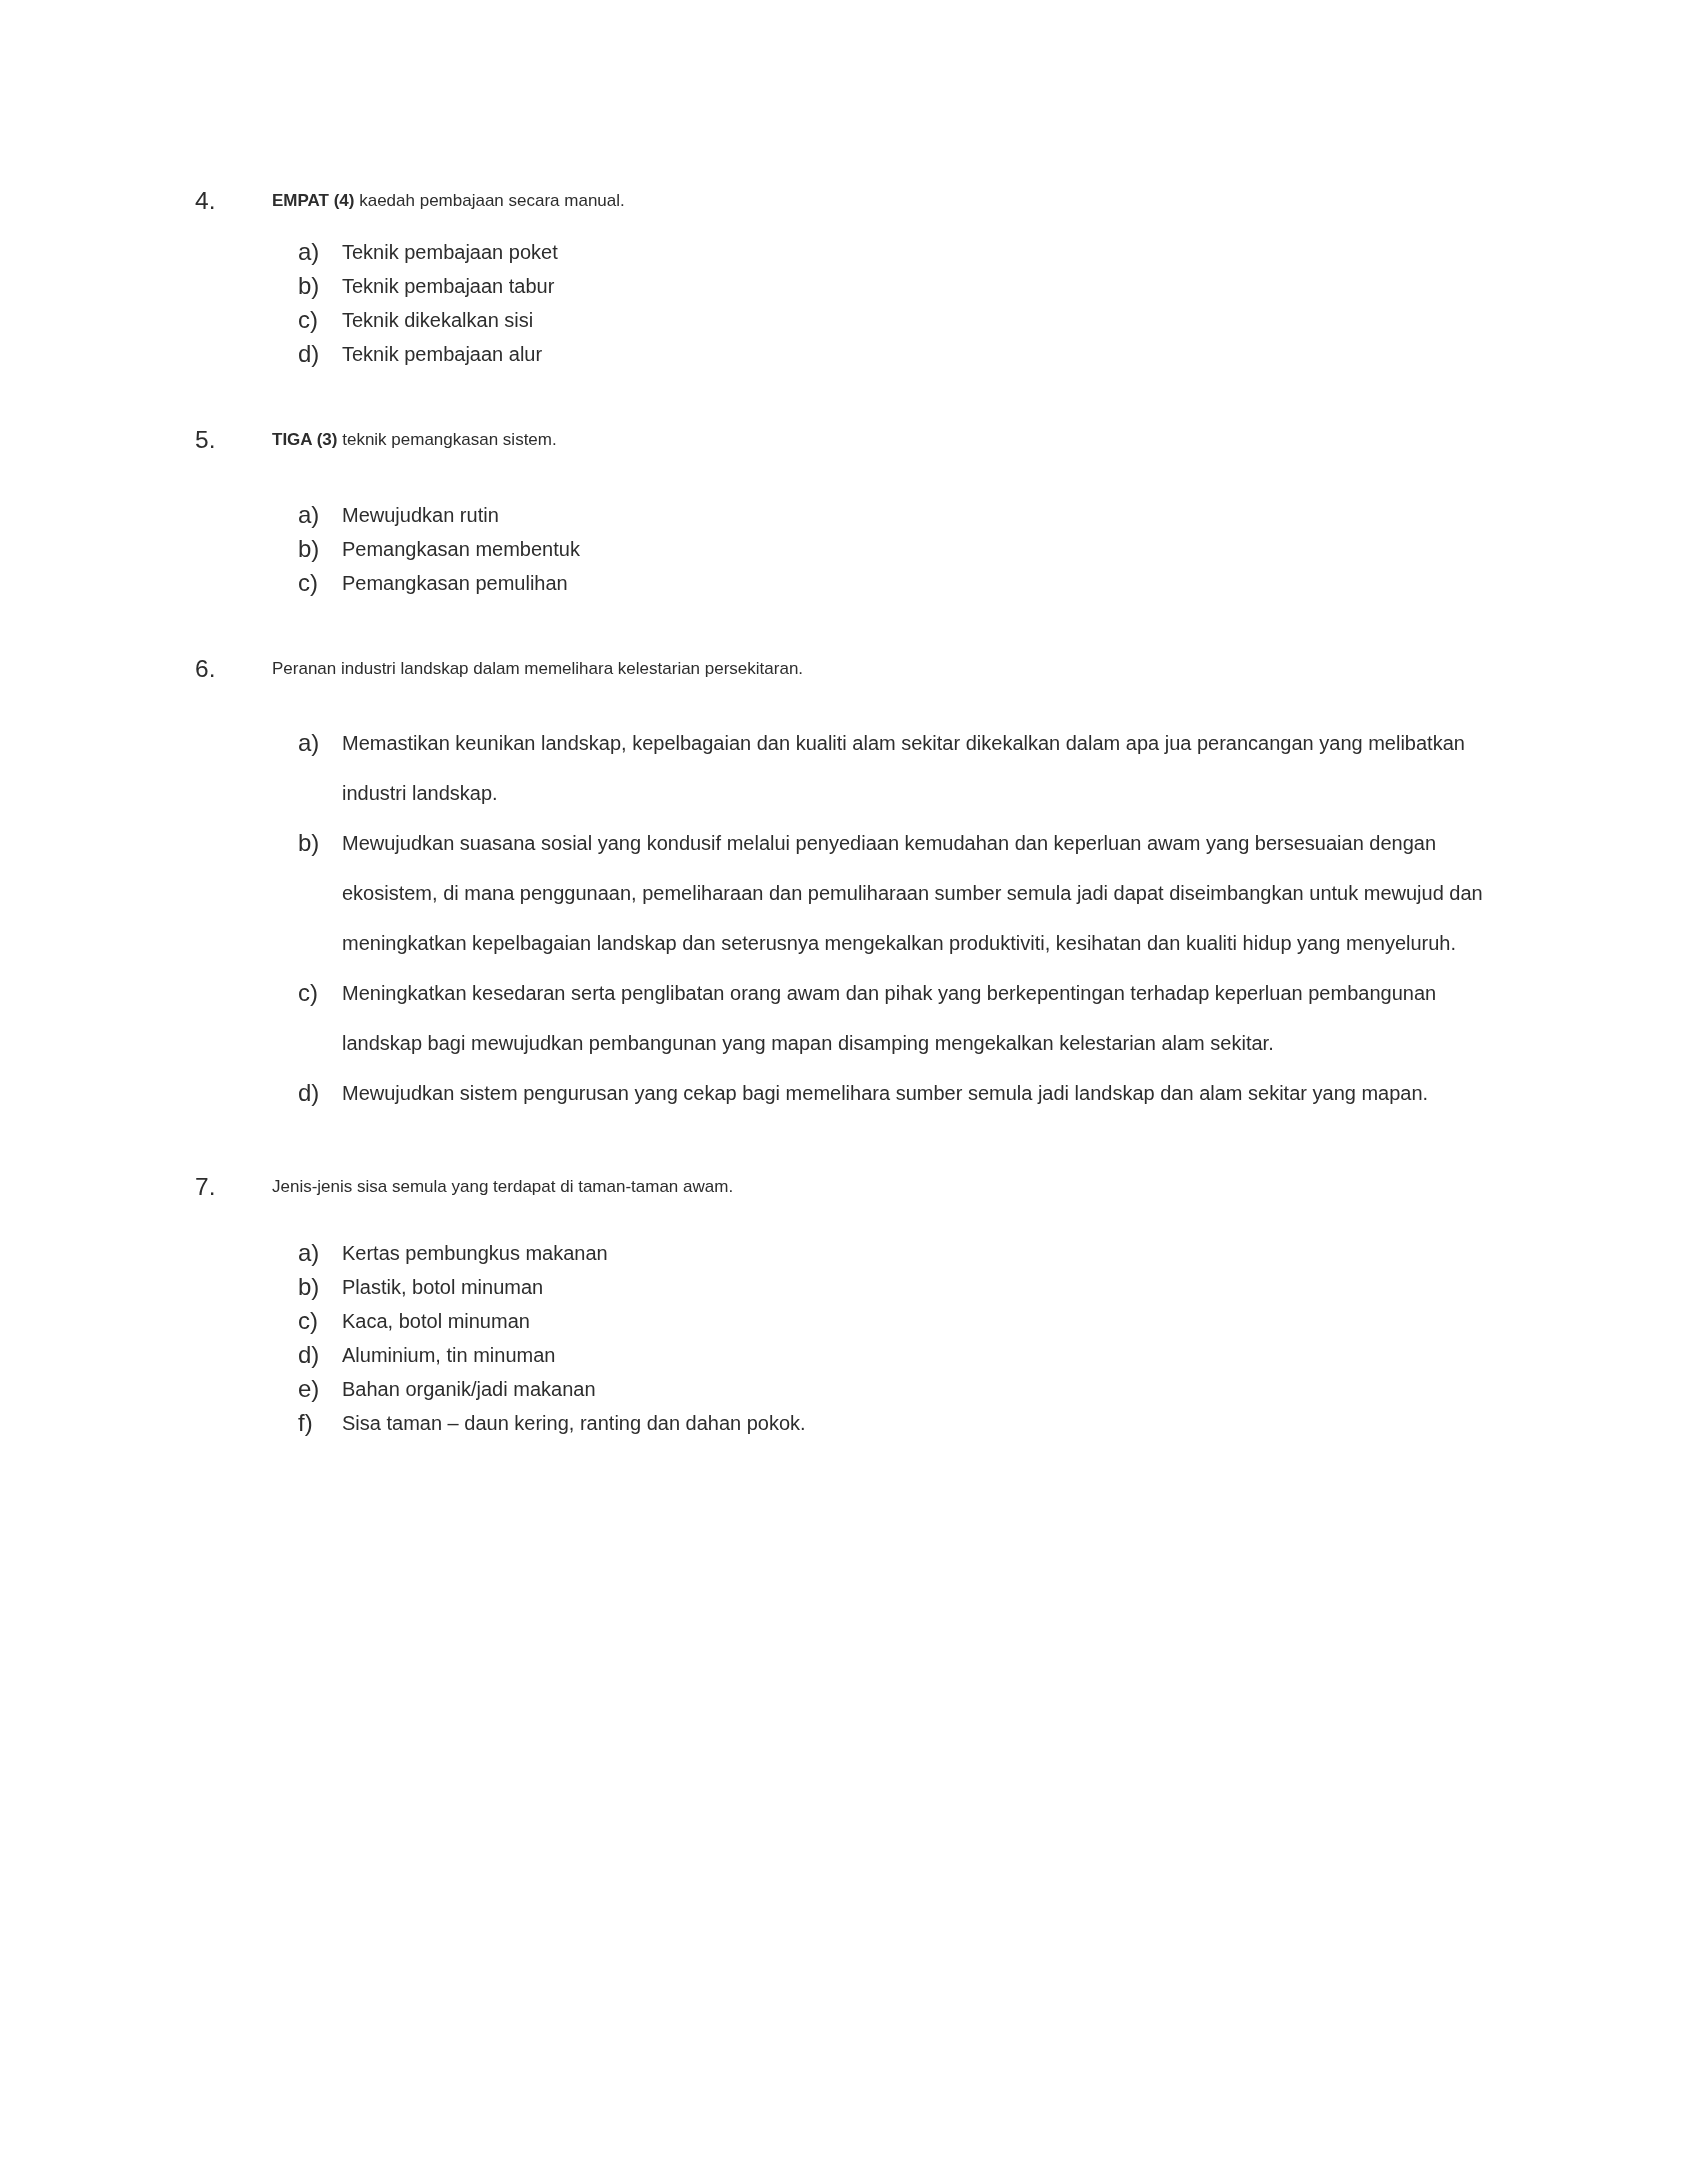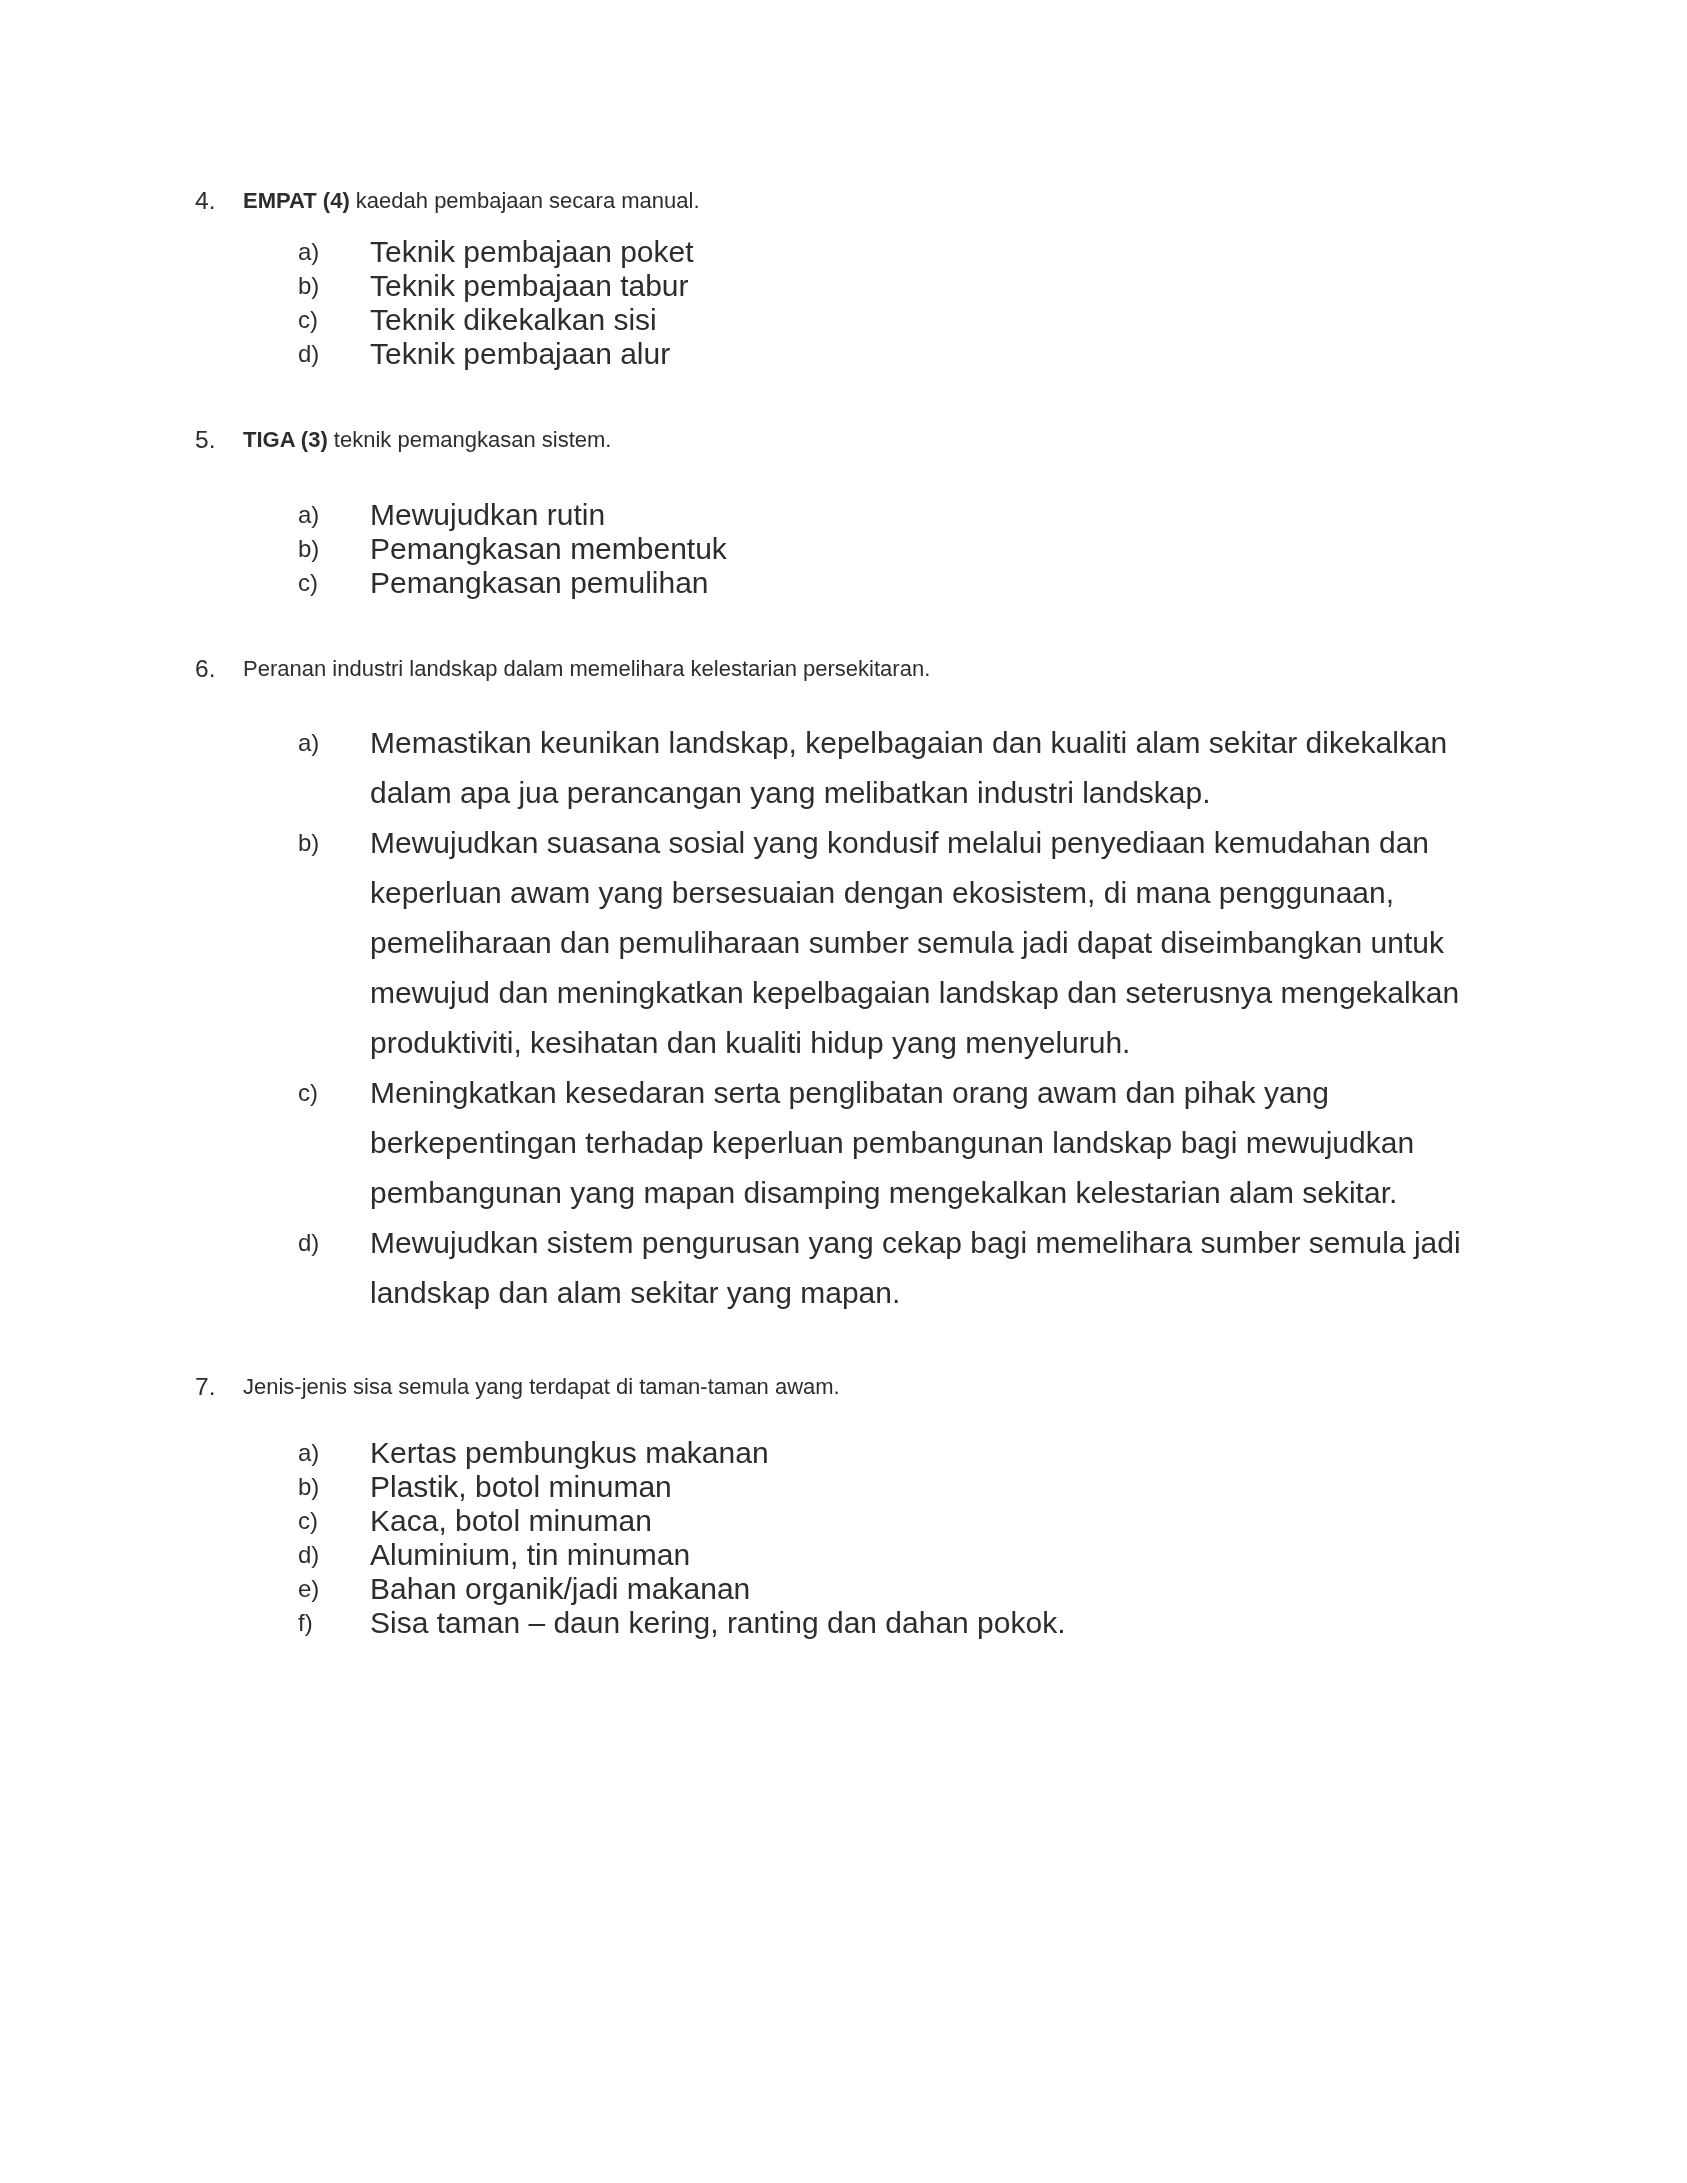--- a/index.html
+++ b/index.html
@@ -33,44 +33,44 @@
   }
   .qnum {
     flex: 0 0 auto;
     width: 48px;
     font-size: 24.5px;
     line-height: 34px;
     white-space: nowrap;
   }
   .qbody {
     flex: 1 1 auto;
-    font-size: 22px;
+    font-size: 17px;
     line-height: 34px;
+    margin-left: 29px;
   }
   .qbody .strong {
     font-weight: bold;
   }
 
   
   .sublist {
     margin: 0;
   }
   .subitem {
     display: flex;
     align-items: flex-start;
   }
   .sublabel {
     flex: 0 0 auto;
     width: 44px;
     font-size: 24px;
   }
   .subtext {
     flex: 1 1 auto;
-    font-size: 30px;
-    margin-left: 28px;
+    font-size: 20px;
   }
 
   
   .sublist.tight {
     padding-left: 103px;
   }
   .sublist.tight .subitem {
     margin-bottom: 0;
   }
   .sublist.tight .sublabel,

